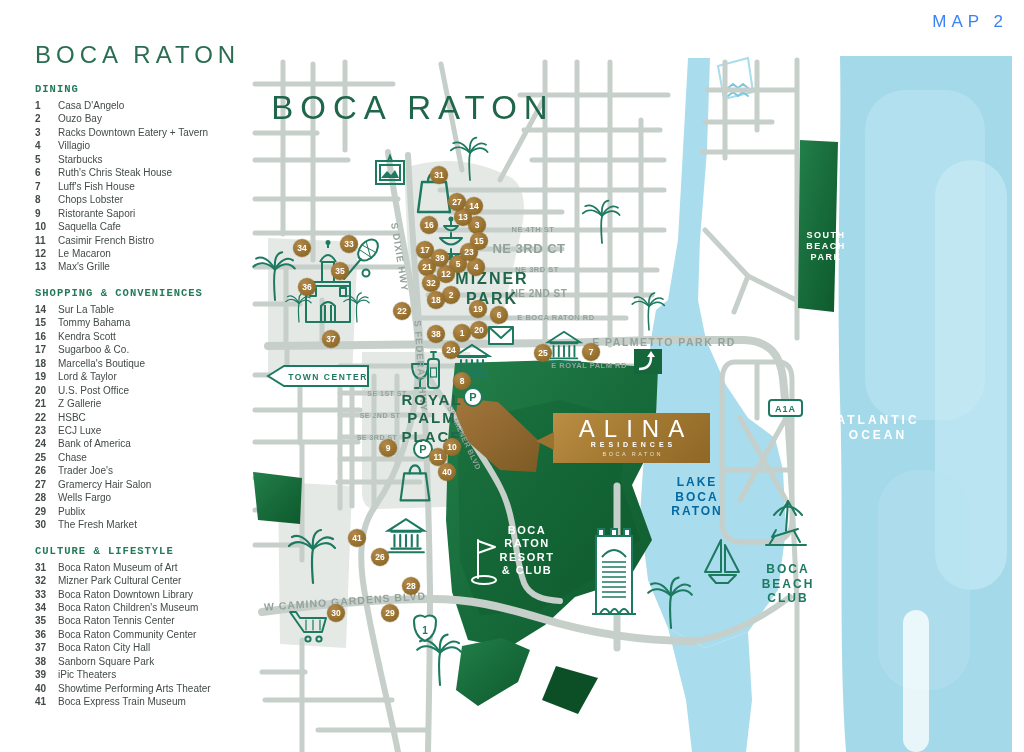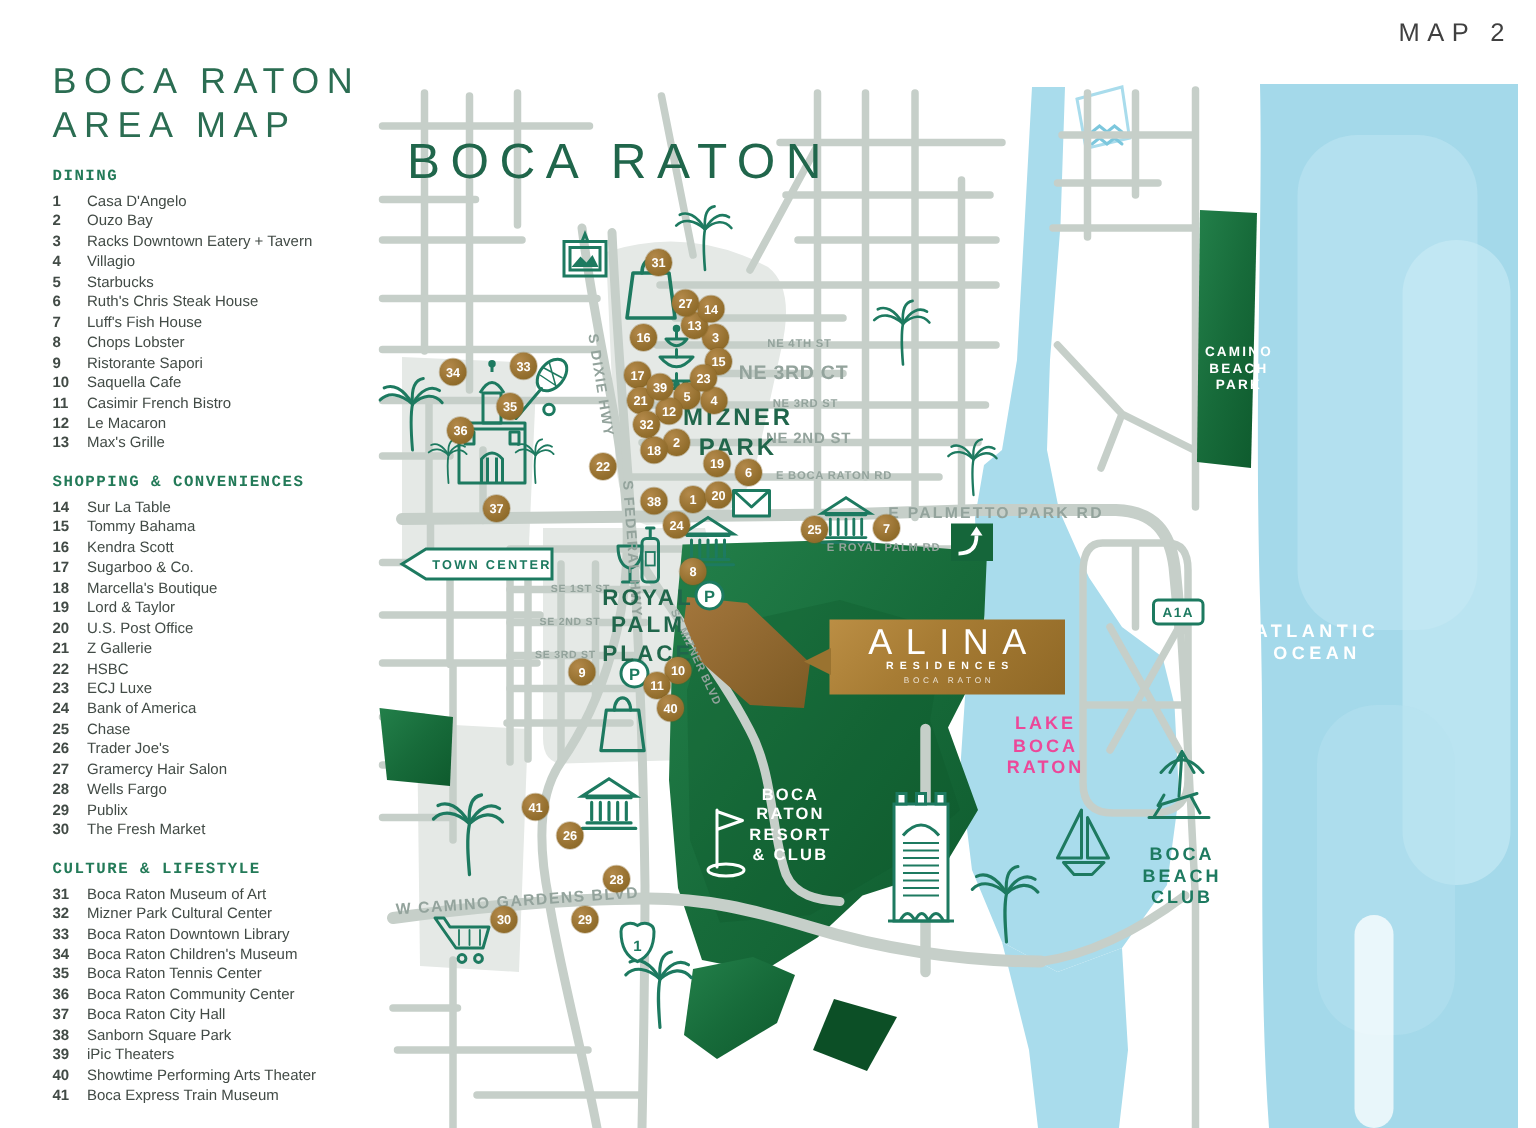--- a/index.html
+++ b/index.html
@@ -10,21 +10,21 @@
   .sidebar{position:absolute;left:35px;top:40px;width:235px;z-index:5;}
   .page-title{color:#2b6d52;font-size:24px;line-height:29px;font-weight:500;
               letter-spacing:5px;margin:0 0 14px 0;}
   .legend-section{margin-bottom:13px;}
   .legend-heading{color:#237a58;font-size:10.5px;font-weight:700;letter-spacing:1px;
                   margin:0 0 4px 0;font-family:Liberation Mono, monospace;}
   .legend-row{display:flex;font-size:10px;line-height:13.45px;color:#424b46;}
   .legend-num{width:23px;font-weight:700;flex:none;}
   .legend-label{flex:1;}
   
-  .map-page-label{position:absolute;right:16px;top:12px;color:#404040;font-size:17px;
+  .map-page-label{position:absolute;right:16px;top:12px;color:#3b82f6;font-size:17px;
                   letter-spacing:5px;font-weight:500;z-index:5;}
   .area-label{position:absolute;transform:translate(-50%,-50%);text-align:center;
               white-space:pre-line;z-index:4;line-height:1.22;}
   .street-label{position:absolute;transform:translate(-50%,-50%);color:#93a39c;
                 font-weight:700;white-space:nowrap;z-index:3;}
   .marker{position:absolute;width:18px;height:18px;border-radius:50%;z-index:6;
           transform:translate(-50%,-50%);display:flex;align-items:center;justify-content:center;
           background:radial-gradient(circle at 35% 30%, #b3894a, #95702f 60%, #83611f);
           color:#fff;font-size:8.5px;font-weight:700;box-shadow:0 0 0 0.5px rgba(120,90,30,.35);}
   
@@ -259,21 +259,21 @@
     <circle cx="473" cy="397" r="9" fill="#ffffff" stroke="#1d7a60" stroke-width="2"></circle>
     <text x="473" y="401" text-anchor="middle" font-size="11" font-weight="bold" fill="#1d7a60">P</text>
   </g>
   <g>
     <circle cx="423" cy="449" r="9" fill="#ffffff" stroke="#1d7a60" stroke-width="2"></circle>
     <text x="423" y="453" text-anchor="middle" font-size="11" font-weight="bold" fill="#1d7a60">P</text>
   </g>
 </svg>
 
 <div class="sidebar">
-  <h1 class="page-title"><span>BOCA RATON</span><br><span>AREA MAP</span></h1>
+  <h1 class="page-title"><span>BOCA RATON</span><br></h1>
   <div id="legend-sections">
       <div class="legend-section">
         <div class="legend-heading">DINING</div>
         <div class="legend-row">
           <span class="legend-num">1</span>
           <span class="legend-label">Casa D'Angelo</span>
         </div>
         <div class="legend-row">
           <span class="legend-num">2</span>
           <span class="legend-label">Ouzo Bay</span>
@@ -446,29 +446,29 @@
 
 <div class="map-page-label">MAP 2</div>
 
 <div id="labels-layer">
     <div class="area-label" style="left: 413px; top: 108px; font-size: 33px; letter-spacing: 7px; font-weight: 500; color: rgb(32, 102, 75);">BOCA RATON</div>
     <div class="area-label" style="left: 492px; top: 289px; font-size: 16px; letter-spacing: 2px; font-weight: 700; color: rgb(32, 102, 75);">MIZNER
 PARK</div>
     <div class="area-label" style="left: 432px; top: 418px; font-size: 15px; letter-spacing: 2px; font-weight: 700; color: rgb(32, 102, 75);">ROYAL
 PALM
 PLACE</div>
-    <div class="area-label" style="left: 697px; top: 497px; font-size: 12px; letter-spacing: 2px; font-weight: 600; color: #ec4899;">LAKE
+    <div class="area-label" style="left: 697px; top: 497px; font-size: 12px; letter-spacing: 2px; font-weight: 600; color: #0369a1;">LAKE
 BOCA
 RATON</div>
     <div class="area-label" style="left: 788px; top: 584px; font-size: 12px; letter-spacing: 2px; font-weight: 600; color: rgb(29, 122, 96);">BOCA
 BEACH
 CLUB</div>
     <div class="area-label" style="left: 878px; top: 428px; font-size: 12px; letter-spacing: 3px; font-weight: 600; color: rgb(255, 255, 255);">ATLANTIC
 OCEAN</div>
-    <div class="area-label" style="left: 826px; top: 246px; font-size: 9px; letter-spacing: 1.5px; font-weight: 600; color: rgb(255, 255, 255);">CAMINO
+    <div class="area-label" style="left: 826px; top: 246px; font-size: 9px; letter-spacing: 1.5px; font-weight: 600; color: rgb(255, 255, 255);">SOUTH
 BEACH
 PARK</div>
     <div class="area-label" style="left: 527px; top: 551px; font-size: 11px; letter-spacing: 1.5px; font-weight: 600; color: rgb(255, 255, 255);">BOCA
 RATON
 RESORT
 &amp; CLUB</div>
     <div class="street-label" style="left: 533px; top: 229px; font-size: 7.5px; letter-spacing: 0.5px; transform: translate(-50%, -50%) rotate(0deg); text-align: right;">NE 4TH ST</div>
     <div class="street-label" style="left: 529px; top: 248px; font-size: 13px; letter-spacing: 0.5px; transform: translate(-50%, -50%) rotate(0deg);">NE 3RD CT</div>
     <div class="street-label" style="left: 537px; top: 269px; font-size: 7.5px; letter-spacing: 0.5px; transform: translate(-50%, -50%) rotate(0deg);">NE 3RD ST</div>
     <div class="street-label" style="left: 539px; top: 293px; font-size: 10px; letter-spacing: 0.5px; transform: translate(-50%, -50%) rotate(0deg);">NE 2ND ST</div>

